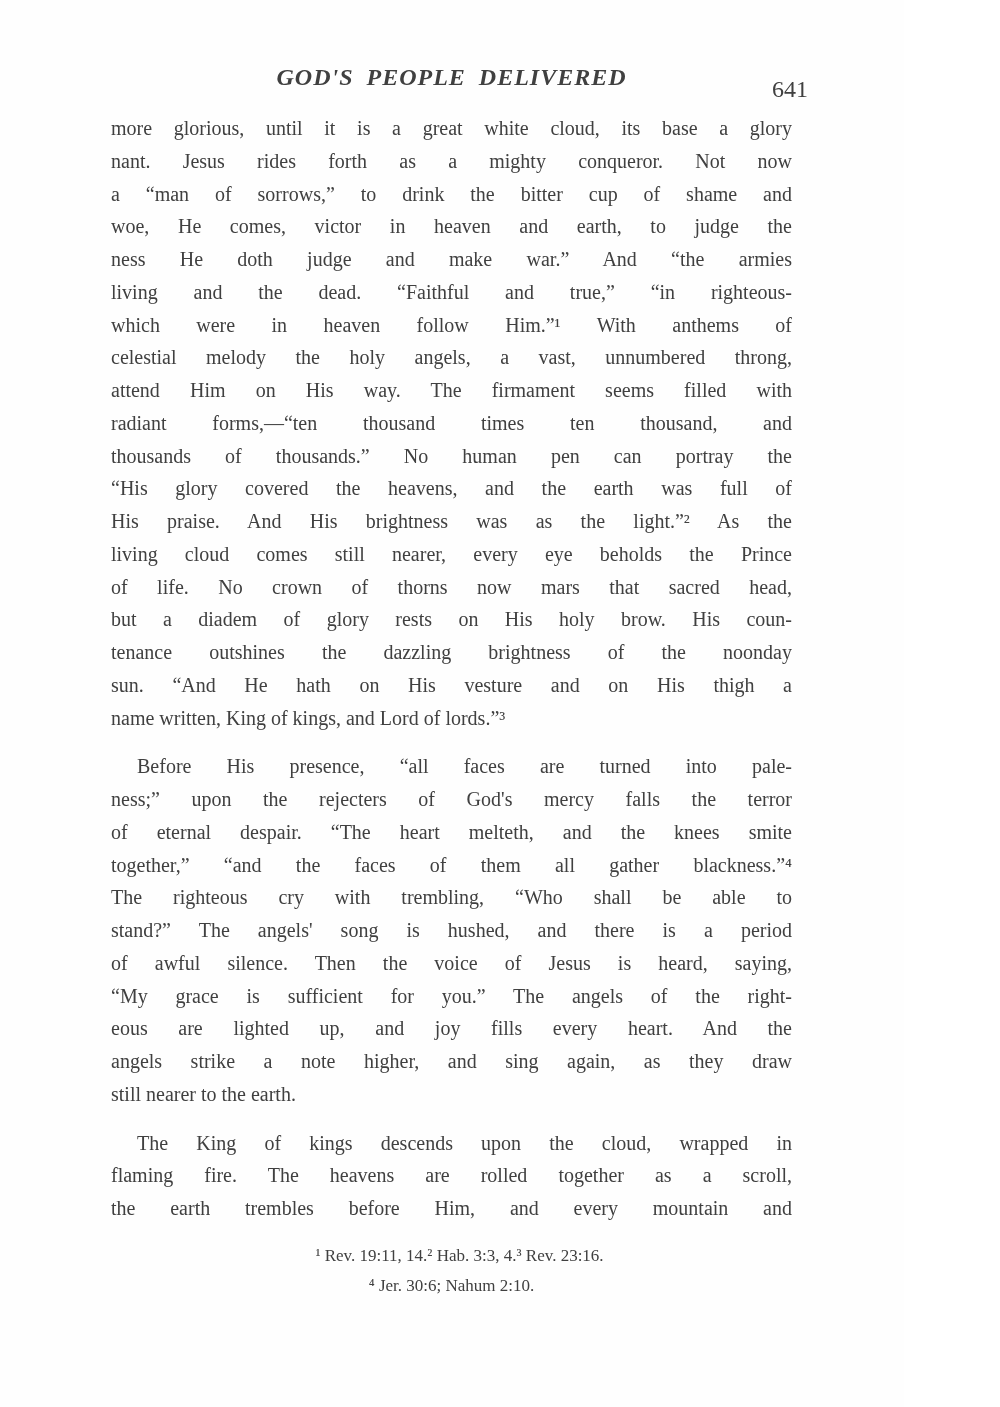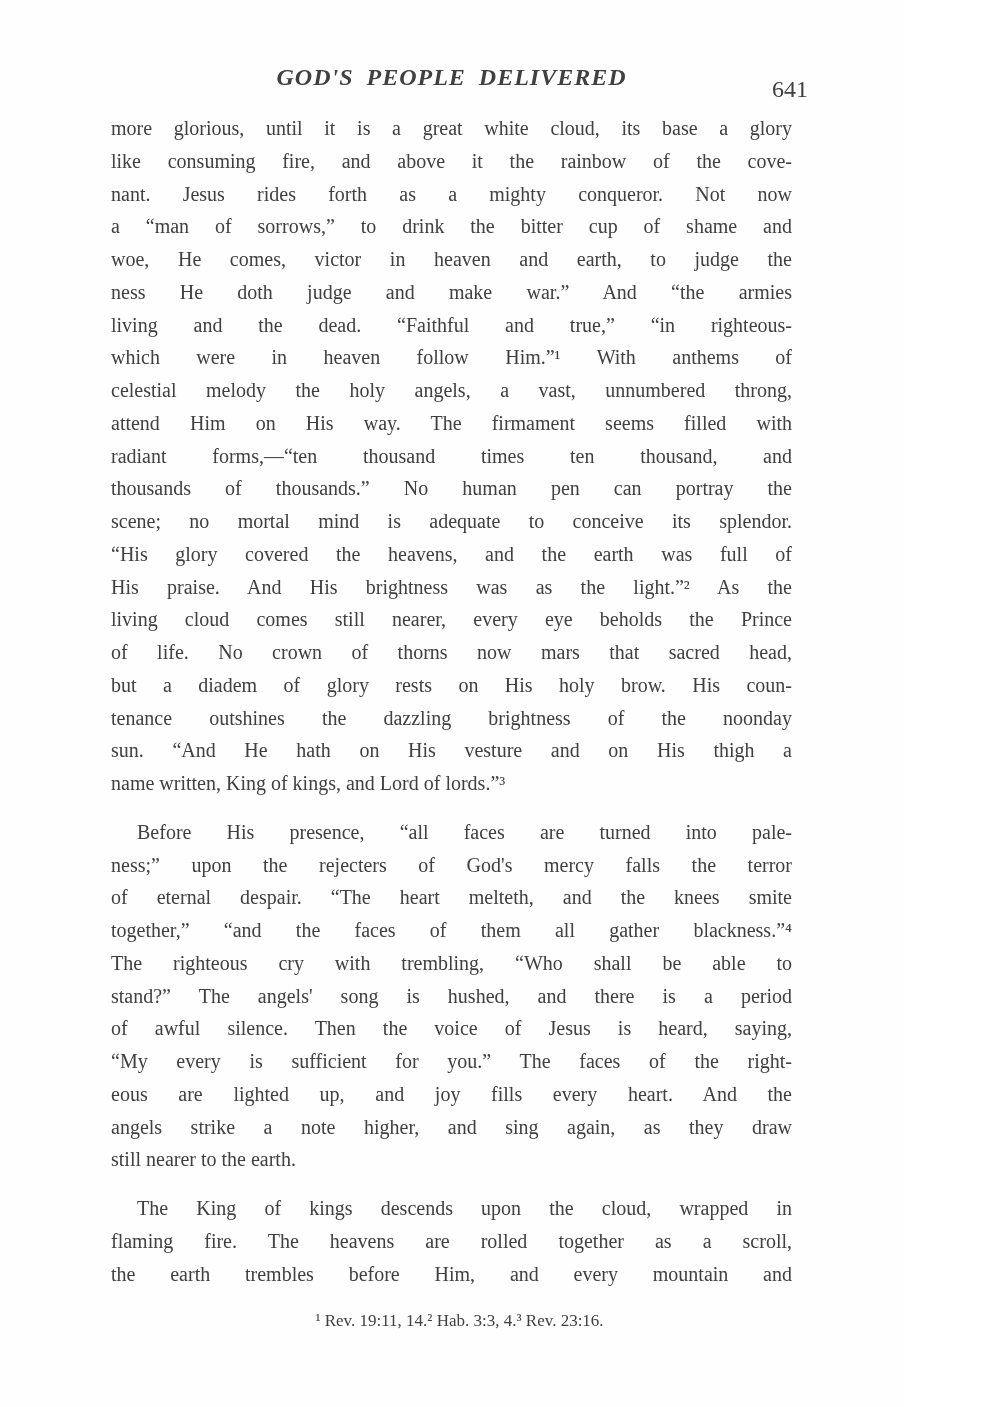--- a/index.html
+++ b/index.html
@@ -76,63 +76,64 @@
 
     <div class="running-header">
       <span class="running-title">GOD'S PEOPLE DELIVERED</span>
       <span class="page-number">641</span>
     </div>
 
     <div class="page-body">
 
     <div class="paragraph">
           <div class="line">more glorious, until it is a great white cloud, its base a glory</div>
-          <div class="line">like consuming fire, and above it the rainbow of the cove-</div>
           <div class="line">nant. Jesus rides forth as a mighty conqueror. Not now</div>
           <div class="line">a “man of sorrows,” to drink the bitter cup of shame and</div>
           <div class="line">woe, He comes, victor in heaven and earth, to judge the</div>
           <div class="line">ness He doth judge and make war.” And “the armies</div>
           <div class="line">living and the dead. “Faithful and true,” “in righteous-</div>
           <div class="line">which were in heaven follow Him.”¹ With anthems of</div>
           <div class="line">celestial melody the holy angels, a vast, unnumbered throng,</div>
           <div class="line">attend Him on His way. The firmament seems filled with</div>
           <div class="line">radiant forms,—“ten thousand times ten thousand, and</div>
           <div class="line">thousands of thousands.” No human pen can portray the</div>
-          <div class="line">scene; no mortal mind is adequate to conceive its splendor.</div>
           <div class="line">“His glory covered the heavens, and the earth was full of</div>
           <div class="line">His praise. And His brightness was as the light.”² As the</div>
           <div class="line">living cloud comes still nearer, every eye beholds the Prince</div>
           <div class="line">of life. No crown of thorns now mars that sacred head,</div>
           <div class="line">but a diadem of glory rests on His holy brow. His coun-</div>
           <div class="line">tenance outshines the dazzling brightness of the noonday</div>
           <div class="line">sun. “And He hath on His vesture and on His thigh a</div>
           <div class="line last">name written, King of kings, and Lord of lords.”³</div>
         </div>
         <div class="paragraph">
           <div class="line indent">Before His presence, “all faces are turned into pale-</div>
           <div class="line">ness;” upon the rejecters of God's mercy falls the terror</div>
           <div class="line">of eternal despair. “The heart melteth, and the knees smite</div>
           <div class="line">together,” “and the faces of them all gather blackness.”⁴</div>
           <div class="line">The righteous cry with trembling, “Who shall be able to</div>
           <div class="line">stand?” The angels' song is hushed, and there is a period</div>
           <div class="line">of awful silence. Then the voice of Jesus is heard, saying,</div>
-          <div class="line">“My every is sufficient for you.” The faces of the right-</div>
+          <div class="line">“My grace is sufficient for you.” The angels of the right-</div>
           <div class="line">eous are lighted up, and joy fills every heart. And the</div>
           <div class="line">angels strike a note higher, and sing again, as they draw</div>
           <div class="line last">still nearer to the earth.</div>
         </div>
         <div class="paragraph">
           <div class="line indent">The King of kings descends upon the cloud, wrapped in</div>
           <div class="line">flaming fire. The heavens are rolled together as a scroll,</div>
           <div class="line">the earth trembles before Him, and every mountain and</div>
         </div>
       </div>
 
     <div class="footnotes">
       <div class="fn-row-1">
         <span>¹ Rev. 19:11, 14.</span>
         <span>² Hab. 3:3, 4.</span>
         <span>³ Rev. 23:16.</span>
       </div>
+      <div class="fn-row-2">
+        <span>⁴ Jer. 30:6; Nahum 2:10.</span>
+      </div>
     </div>
 
   </div>
 </div>
 
 </body></html>

